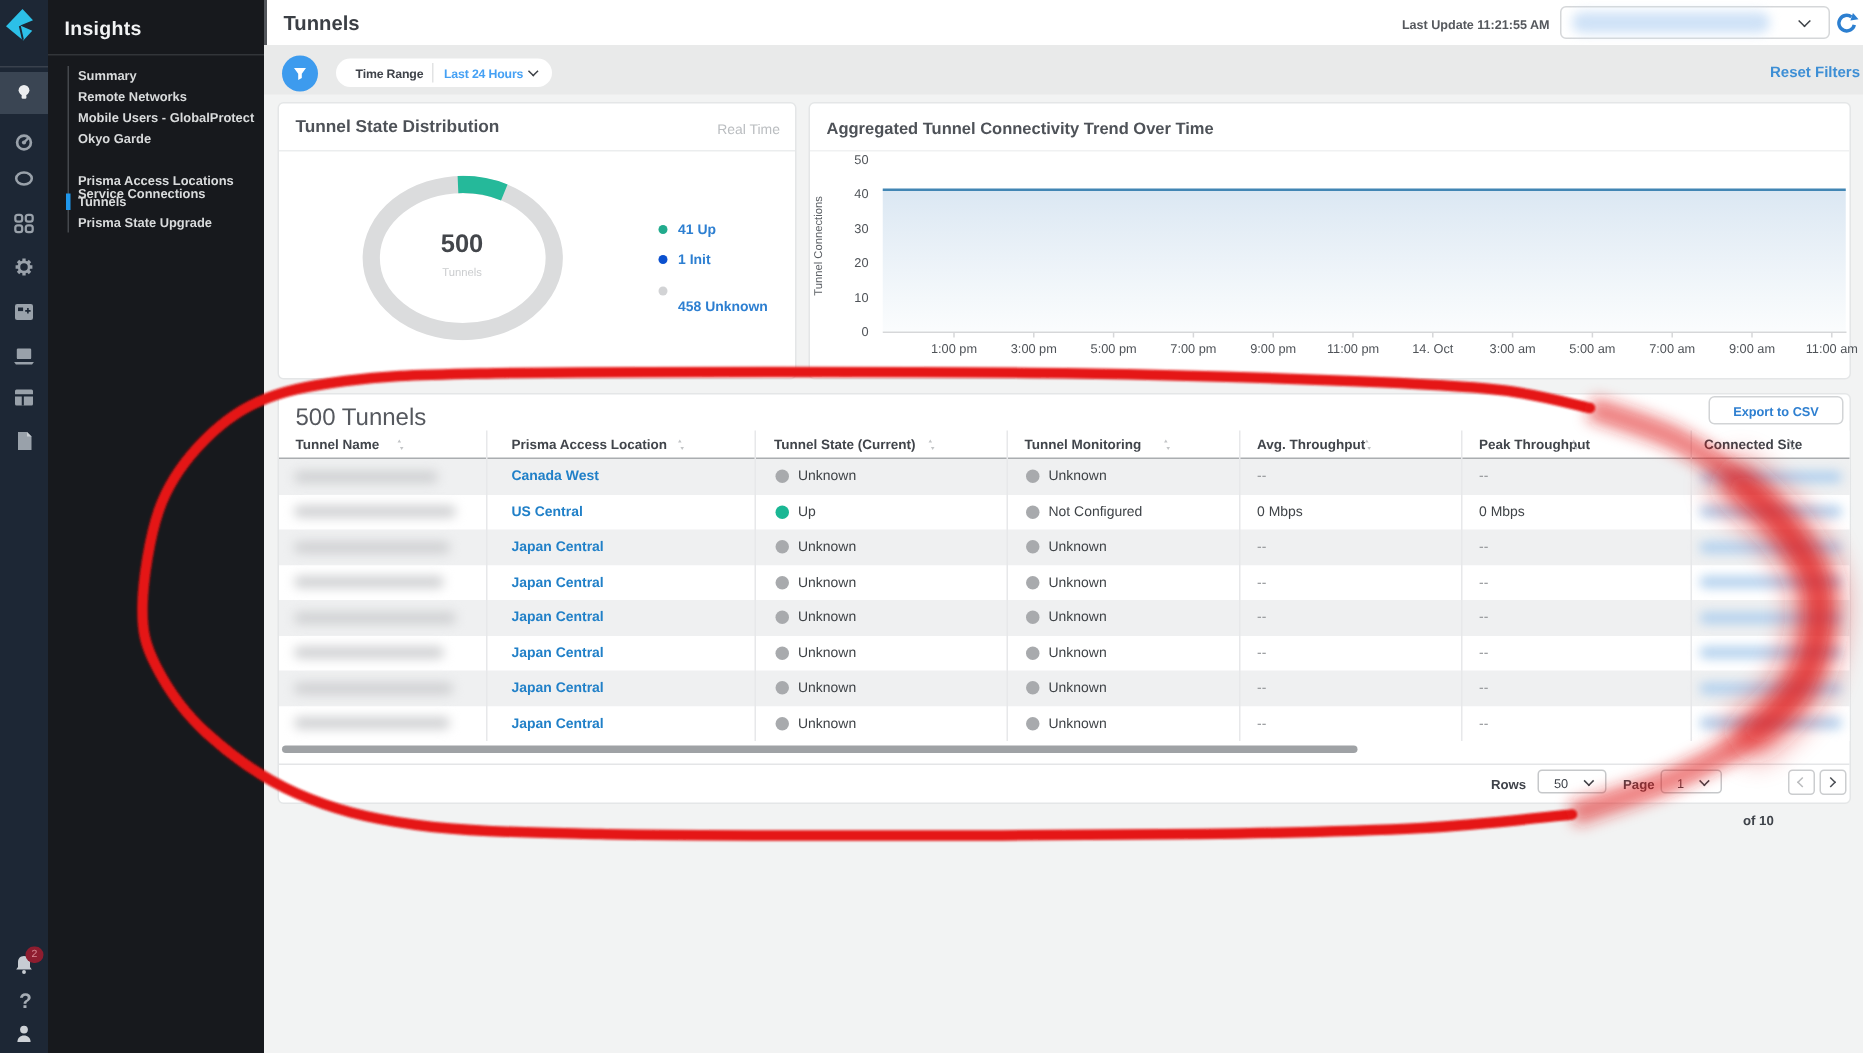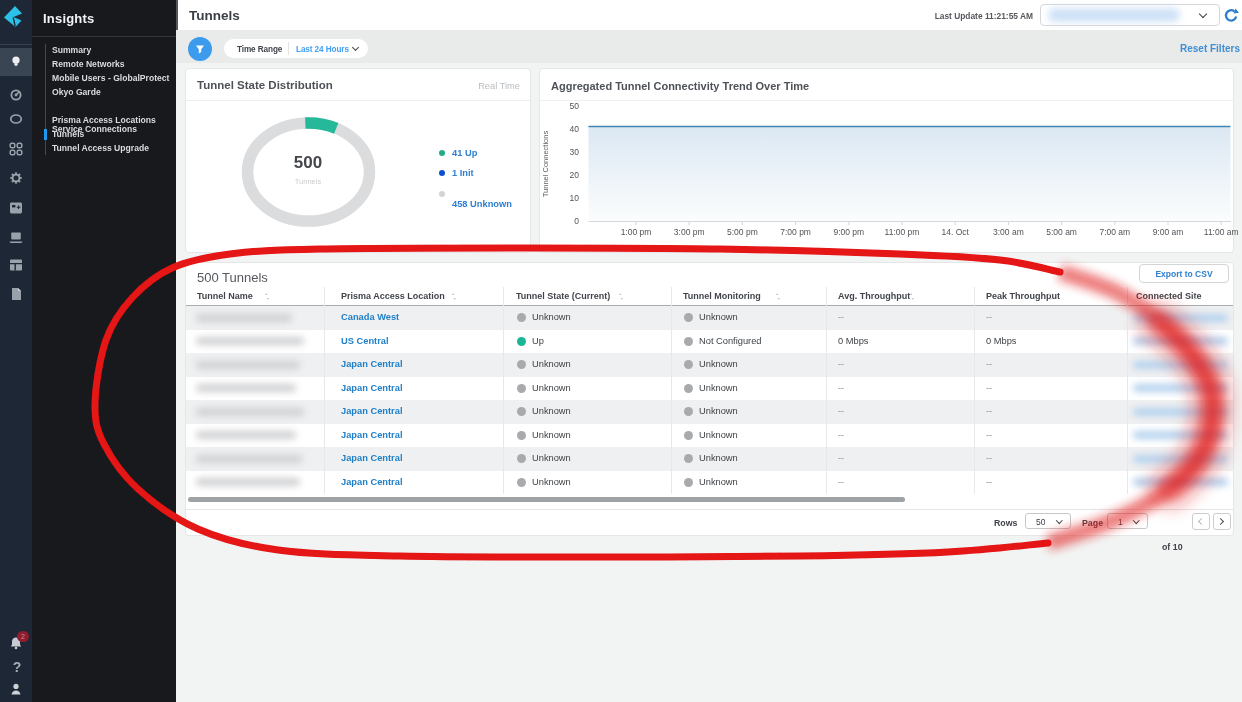--- a/index.html
+++ b/index.html
@@ -83,21 +83,21 @@
 <div class="abs" style="left:43px;top:11px;color:#f2f3f4;font-size:13px;font-weight:bold;letter-spacing:0.2px;">Insights</div>
 <div class="abs" style="left:32px;top:36px;width:144px;height:1px;background:#323539;"></div>
 <div class="abs" style="left:45px;top:44px;width:1px;height:111px;background:#45484d;"></div>
 <div class="abs" style="left:52px;top:45px;width:124px;color:#d9dbdc;font-size:8.6px;font-weight:bold;white-space:nowrap;">Summary</div>
 <div class="abs" style="left:52px;top:59px;width:124px;color:#d9dbdc;font-size:8.6px;font-weight:bold;white-space:nowrap;">Remote Networks</div>
 <div class="abs" style="left:52px;top:73px;width:124px;color:#d9dbdc;font-size:8.6px;font-weight:bold;white-space:nowrap;">Mobile Users - GlobalProtect</div>
 <div class="abs" style="left:52px;top:87px;width:124px;color:#d9dbdc;font-size:8.6px;font-weight:bold;white-space:nowrap;">Okyo Garde</div>
 <div class="abs" style="left:52px;top:101px;width:124px;color:#d9dbdc;font-size:8.6px;font-weight:bold;white-space:nowrap;margin-top:23px;">Service Connections</div>
 <div class="abs" style="left:52px;top:115px;width:124px;color:#d9dbdc;font-size:8.6px;font-weight:bold;white-space:nowrap;">Prisma Access Locations</div>
 <div class="abs" style="left:52px;top:129px;width:124px;color:#d9dbdc;font-size:8.6px;font-weight:bold;white-space:nowrap;">Tunnels</div>
-<div class="abs" style="left:52px;top:143px;width:124px;color:#d9dbdc;font-size:8.6px;font-weight:bold;white-space:nowrap;">Tunnel Access Upgrade</div>
+<div class="abs" style="left:52px;top:143px;width:124px;color:#d9dbdc;font-size:8.6px;font-weight:bold;white-space:nowrap;">Prisma State Upgrade</div>
 <div class="abs" style="left:44px;top:128.5px;width:2.5px;height:11px;background:#1f97ec;"></div>
 <div class="abs" style="left:176px;top:0;width:1066px;height:30px;background:#fff;"></div>
 <div class="abs" style="left:176px;top:0;width:2px;height:30px;background:#53565b;"></div>
 <div class="abs" style="left:189px;top:8px;color:#3b3f45;font-size:13.5px;font-weight:bold;">Tunnels</div>
 <div class="abs" style="left:905px;top:11px;width:128px;text-align:right;color:#55585d;font-size:8.4px;font-weight:bold;">Last Update 11:21:55 AM</div>
 <div class="abs" style="left:1040px;top:4px;width:180px;height:22px;background:#fff;border:1px solid #d5d7d9;border-radius:4px;"></div>
 <div class="blob" style="left:1048px;top:8px;width:132px;height:14px;background:#cfe2f7;border-radius:7px;"></div>
 <span class="chev abs" style="left:1200px;top:11px;"></span>
 <svg class="abs" style="left:1223px;top:8px;overflow:visible;" width="16" height="16" viewBox="0 0 16 16">
 <path d="M11.3 3.3 A 5.2 5.2 0 1 0 13.2 8.6" fill="none" stroke="#2c7fd0" stroke-width="2.3"></path>
@@ -169,21 +169,21 @@
       <text x="522.6" y="167" text-anchor="middle" font-size="8.5" fill="#4f5358" font-family="Liberation Sans">5:00 am</text>
       <path d="M575.8 153.5 v3.5" stroke="#d6d7d9" stroke-width="1"></path>
       <text x="575.8" y="167" text-anchor="middle" font-size="8.5" fill="#4f5358" font-family="Liberation Sans">7:00 am</text>
       <path d="M629.0 153.5 v3.5" stroke="#d6d7d9" stroke-width="1"></path>
       <text x="629.0" y="167" text-anchor="middle" font-size="8.5" fill="#4f5358" font-family="Liberation Sans">9:00 am</text>
       <path d="M682.2 153.5 v3.5" stroke="#d6d7d9" stroke-width="1"></path>
       <text x="682.2" y="167" text-anchor="middle" font-size="8.5" fill="#4f5358" font-family="Liberation Sans">11:00 am</text>
       <text x="9" y="96" transform="rotate(-90 9 96)" text-anchor="middle" font-size="7.5" fill="#5a5e63" font-family="Liberation Sans">Tunnel Connections</text>
     </svg>
 <div class="card" style="left:185px;top:262px;width:1049px;height:274px;"></div>
-<div class="abs" style="left:197px;top:270px;color:#55585e;font-size:13px;">500 Tunnels</div>
+<div class="abs" style="left:197px;top:270px;color:#55585e;font-size:16px;">500 Tunnels</div>
 <div class="abs" style="left:1139px;top:264px;width:90px;height:19px;background:#fff;border:1px solid #d2d4d6;border-radius:4px;text-align:center;line-height:18px;color:#2e7fd0;font-size:8.5px;font-weight:bold;">Export to CSV</div>
 <div class="abs" style="left:186px;top:287px;width:1047px;height:19px;background:#fff;"></div>
 <div class="abs" style="left:197px;top:291px;color:#41454b;font-size:9px;font-weight:bold;white-space:nowrap;">Tunnel Name</div>
 <div class="abs" style="left:341px;top:291px;color:#41454b;font-size:9px;font-weight:bold;white-space:nowrap;">Prisma Access Location</div>
 <div class="abs" style="left:516px;top:291px;color:#41454b;font-size:9px;font-weight:bold;white-space:nowrap;">Tunnel State (Current)</div>
 <div class="abs" style="left:683px;top:291px;color:#41454b;font-size:9px;font-weight:bold;white-space:nowrap;">Tunnel Monitoring</div>
 <div class="abs" style="left:838px;top:291px;color:#41454b;font-size:9px;font-weight:bold;white-space:nowrap;">Avg. Throughput</div>
 <div class="abs" style="left:986px;top:291px;color:#41454b;font-size:9px;font-weight:bold;white-space:nowrap;">Peak Throughput</div>
 <div class="abs" style="left:1136px;top:291px;color:#41454b;font-size:9px;font-weight:bold;white-space:nowrap;">Connected Site</div>
 <svg class="abs" style="left:263px;top:292px;" width="8" height="9" viewBox="0 0 8 9">

